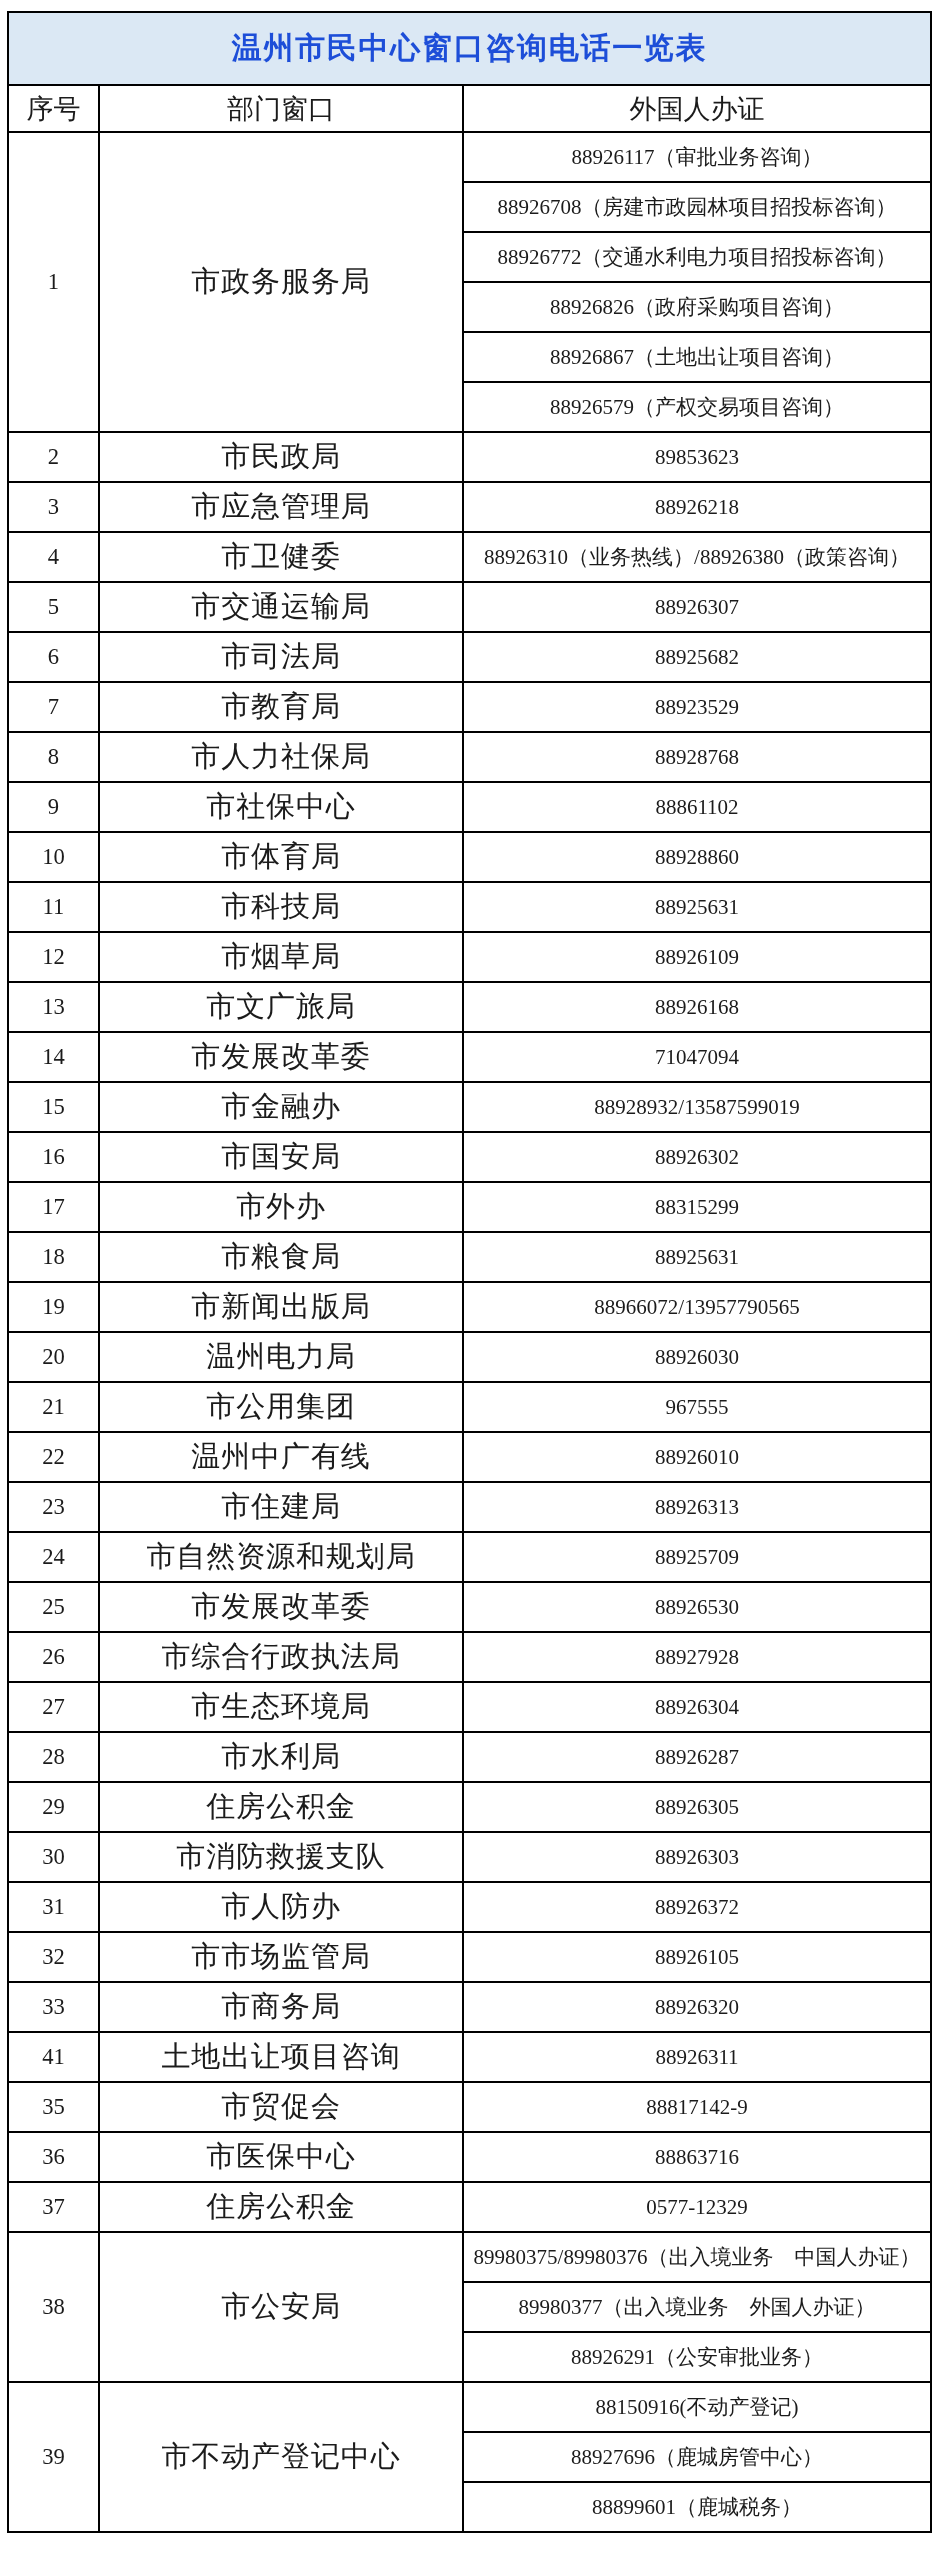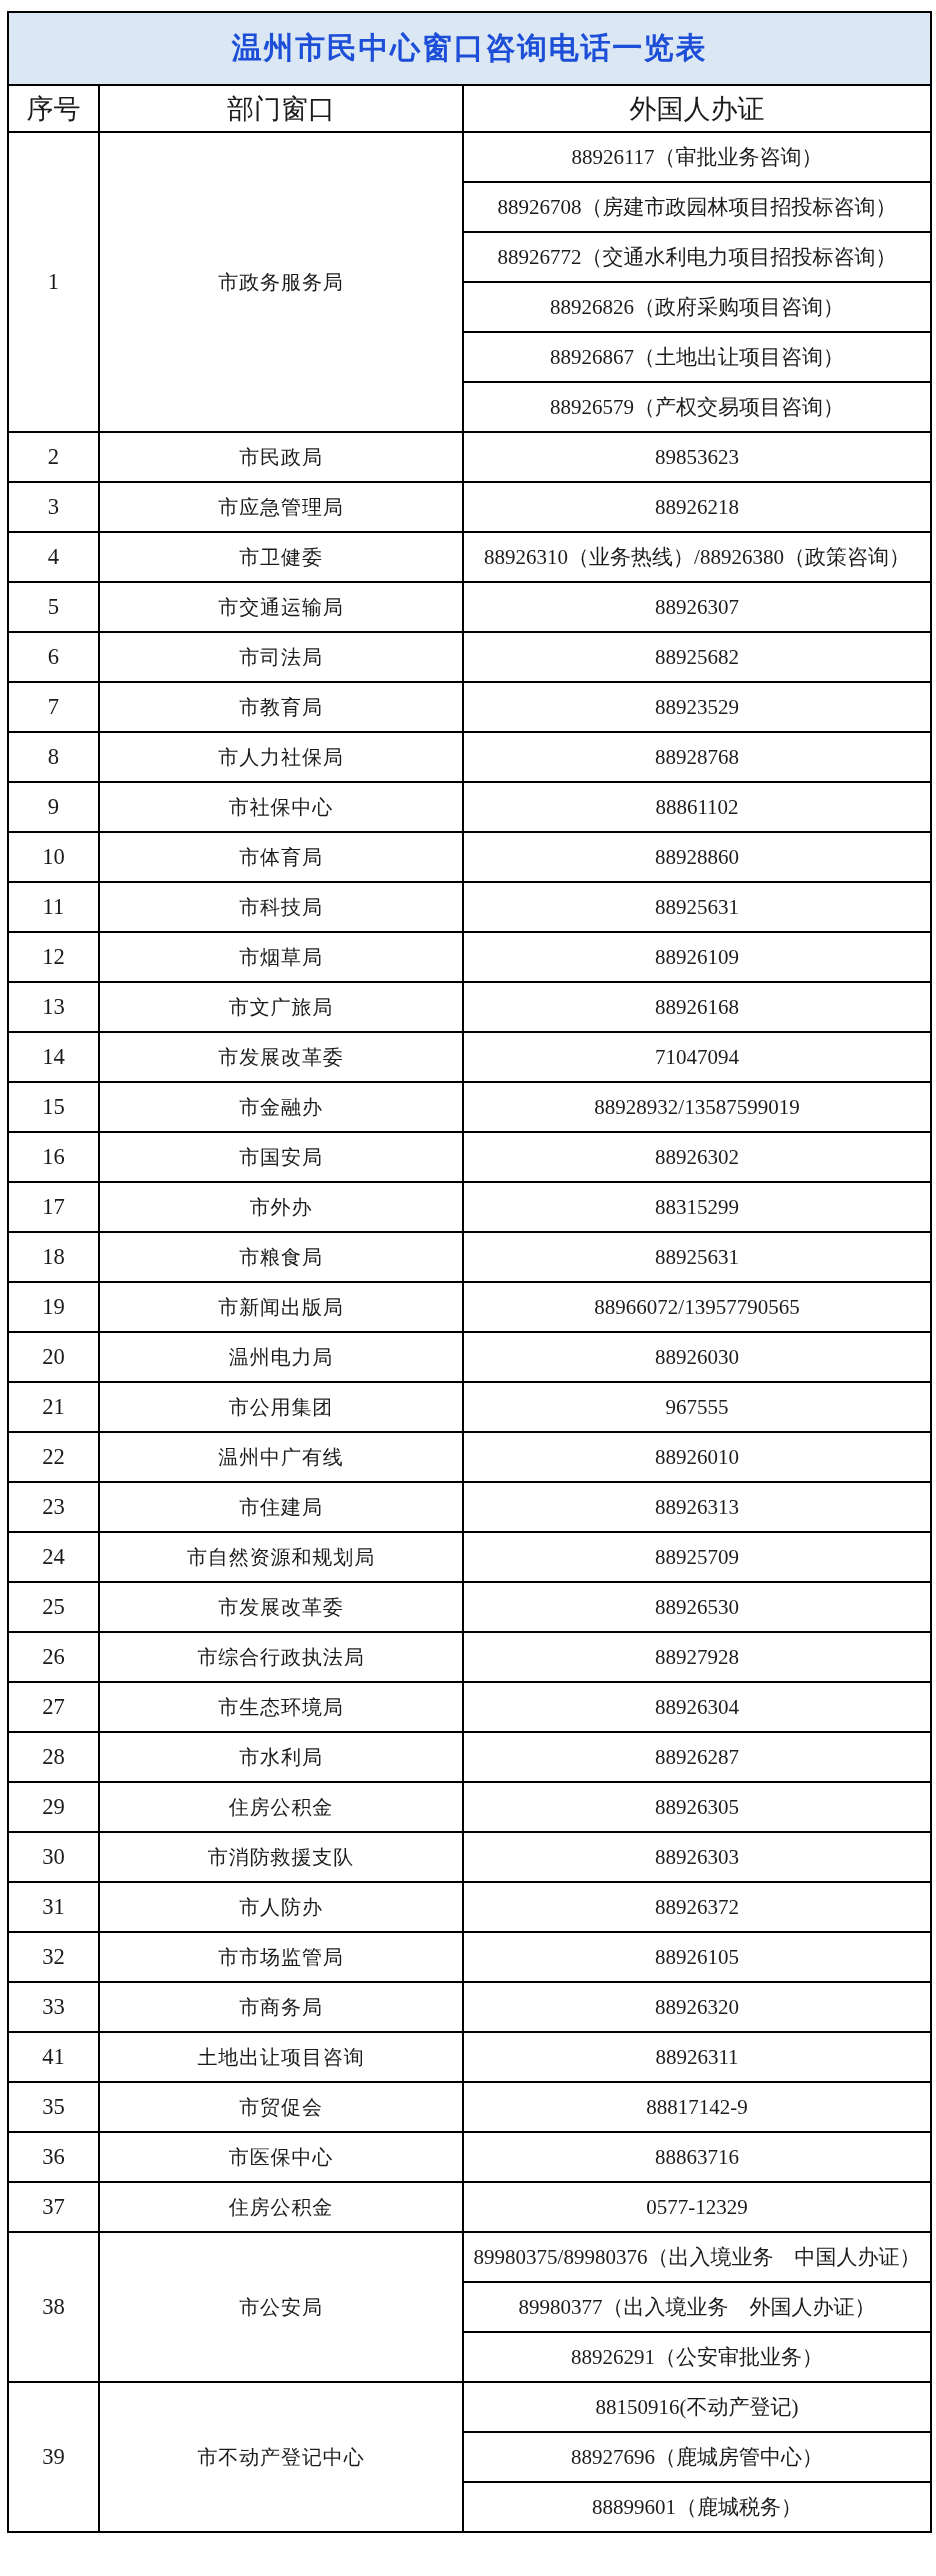--- a/index.html
+++ b/index.html
@@ -39,21 +39,21 @@
   }
   .header-row th {
     height: 45px;
     font-size: 27px;
     font-weight: normal;
   }
   td.no-cell {
     font-size: 22.6px;
   }
   td.dept-cell {
-    font-size: 20px;
+    font-size: 29px;
     letter-spacing: 0.9px;
   }
   td.phone-cell {
     height: 48px;
     font-size: 21px;
     white-space: nowrap;
     font-family: Liberation Serif, serif;
   }
 </style>
 </head>

